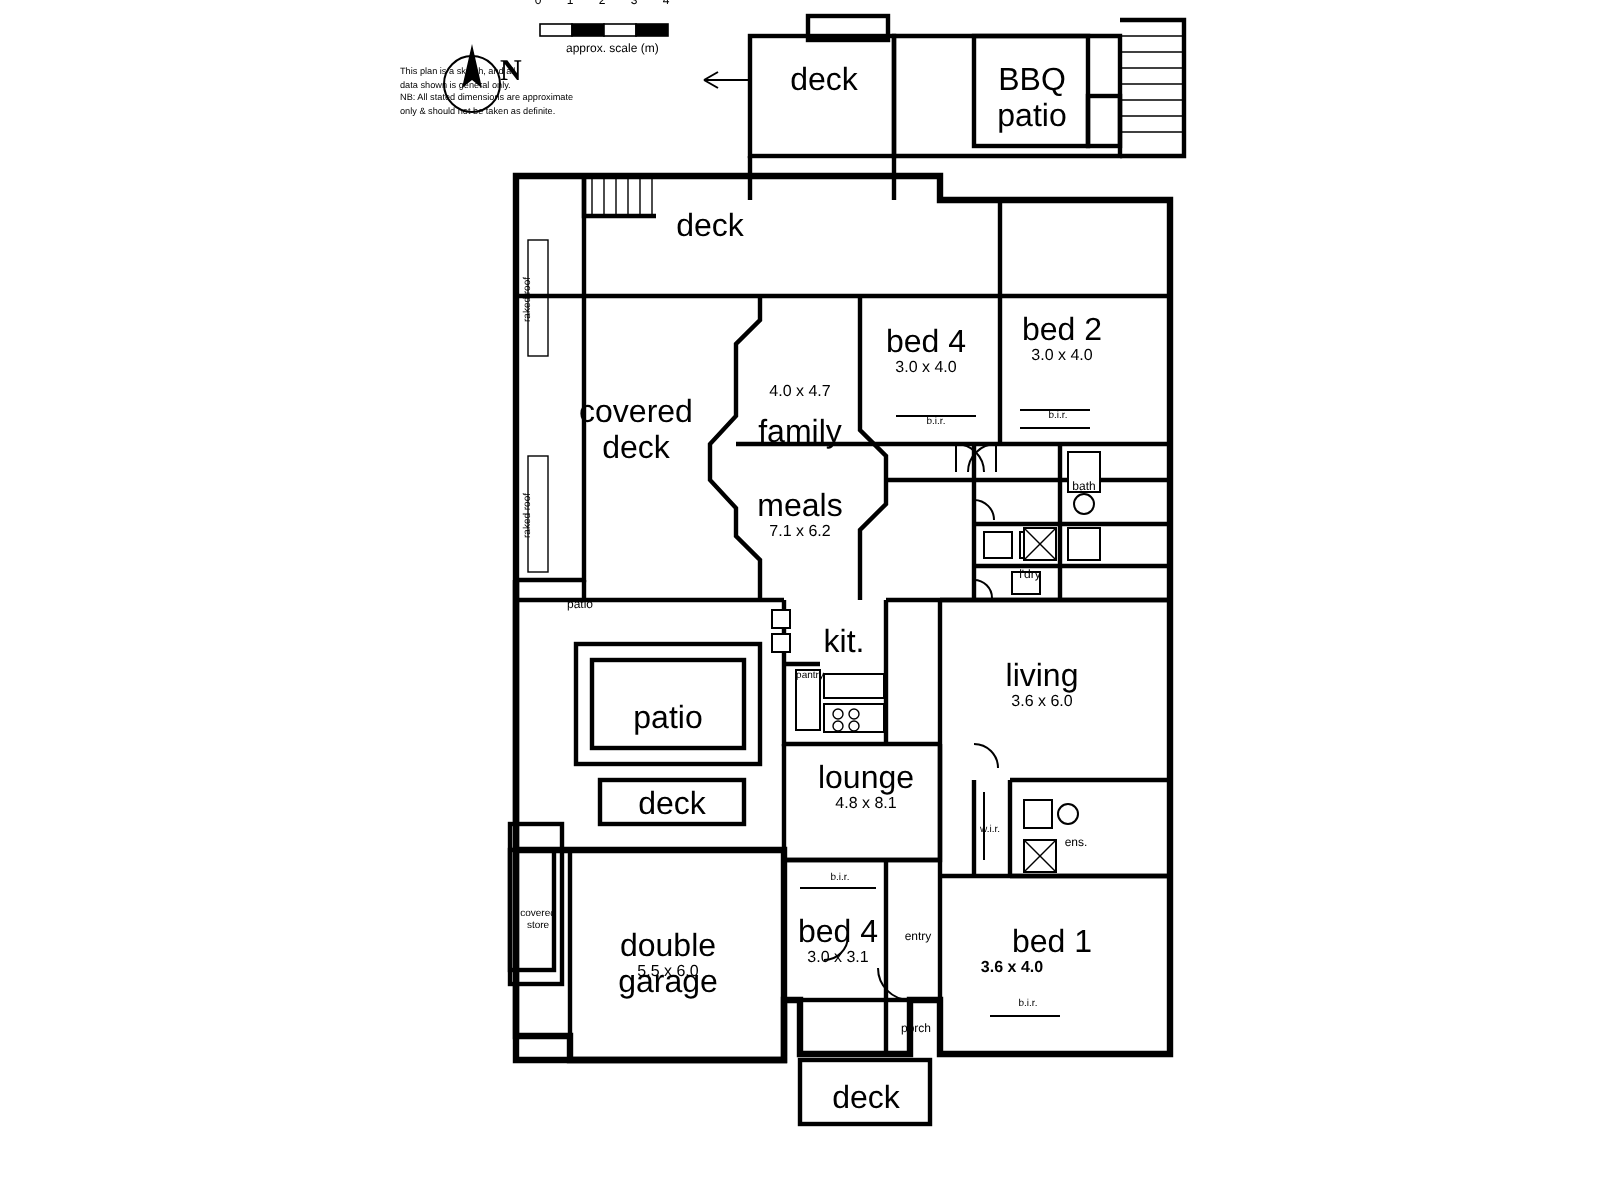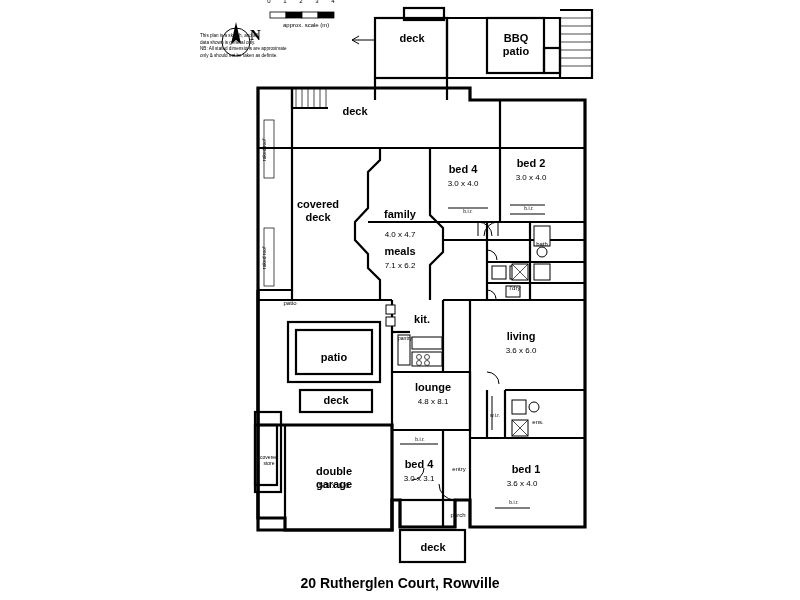--- a/index.html
+++ b/index.html
@@ -1,20 +1,20 @@
 <!DOCTYPE html>
 <html><head>
 <meta charset="utf-8">
 <style>
   html,body{margin:0;padding:0;}
   body{width:800px;height:600px;background:#ffffff;font-family:"Liberation Sans",sans-serif;color:#000;overflow:hidden;}
   #stage{position:relative;width:800px;height:600px;}
 
   .lbl{position:absolute;text-align:center;line-height:1.15;white-space:pre-line;}
-  .room-name{font-size:11px;font-weight:bold;}
+  .room-name{font-size:16px;font-weight:normal;}
   .room-dim{font-size:8px;}
   .tiny{font-size:5px;}
   .tiny2{font-size:6px;}
   .vert{writing-mode:vertical-rl;transform:rotate(180deg);}
 
   .title{position:absolute;left:0;width:800px;text-align:center;font-size:14px;font-weight:bold;}
 
   svg{position:absolute;left:0;top:0;}
   .w{fill:none;stroke:#000;stroke-width:2.2;}
   .w3{fill:none;stroke:#000;stroke-width:3.2;}
@@ -223,21 +223,21 @@
 
   <div class="lbl room-name" style="left:495px;top:32px;width:42px;white-space:pre-line;">BBQ
 patio</div>
 
   <div class="lbl room-name" style="left:330px;top:105px;width:50px;">deck</div>
 
   <div class="lbl room-name" style="left:288px;top:198px;width:60px;white-space:pre-line;">covered
 deck</div>
 
   <div class="lbl room-name" style="left:375px;top:176px;width:50px;margin-top:32px;">family</div>
-  <div class="lbl room-dim" style="left:375px;top:191px;width:50px;margin-top:39px;">4.0 x 4.7</div>
+  <div class="lbl room-dim" style="left:375px;top:191px;width:50px;">4.0 x 4.7</div>
 
   <div class="lbl room-name" style="left:437px;top:163px;width:52px;">bed 4</div>
   <div class="lbl room-dim" style="left:437px;top:179px;width:52px;">3.0 x 4.0</div>
 
   <div class="lbl room-name" style="left:505px;top:157px;width:52px;text-align:center;">bed 2</div>
   <div class="lbl room-dim" style="left:505px;top:173px;width:52px;">3.0 x 4.0</div>
 
   <div class="lbl room-name" style="left:375px;top:245px;width:50px;">meals</div>
   <div class="lbl room-dim" style="left:375px;top:261px;width:50px;">7.1 x 6.2</div>
 
@@ -263,34 +263,33 @@
   <div class="lbl room-name" style="left:303px;top:465px;width:62px;white-space:pre-line;">double
 garage</div>
   <div class="lbl room-dim" style="left:303px;top:481px;width:62px;">5.5 x 6.0</div>
 
   <div class="lbl room-name" style="left:396px;top:458px;width:46px;">bed 4</div>
   <div class="lbl room-dim" style="left:396px;top:474px;width:46px;">3.0 x 3.1</div>
 
   <div class="lbl tiny2" style="left:444px;top:466px;width:30px;">entry</div>
 
   <div class="lbl room-name" style="left:500px;top:463px;width:52px;">bed 1</div>
-  <div class="lbl room-dim" style="left:496px;top:479px;width:52px;">3.6 x 4.0</div>
+  <div class="lbl room-dim" style="left:480px;top:479px;width:52px;font-weight:bold;">3.6 x 4.0</div>
 
   <div class="lbl tiny" style="left:255px;top:455px;width:28px;white-space:pre-line;">covered
 store</div>
 
   <div class="lbl tiny2" style="left:443px;top:512px;width:30px;">porch</div>
 
   <div class="lbl room-name" style="left:408px;top:541px;width:50px;">deck</div>
 
   <div class="lbl tiny" style="left:450px;top:209px;width:36px;">b.i.r.</div>
   <div class="lbl tiny" style="left:512px;top:206px;width:34px;">b.i.r.</div>
   <div class="lbl tiny" style="left:484px;top:413px;width:22px;">w.i.r.</div>
   <div class="lbl tiny" style="left:394px;top:336px;width:22px;">pantry</div>
   <div class="lbl tiny" style="left:402px;top:437px;width:36px;">b.i.r.</div>
   <div class="lbl tiny" style="left:496px;top:500px;width:36px;">b.i.r.</div>
 
   <div class="lbl tiny vert" style="left:262px;top:122px;width:12px;height:56px;">raked roof</div>
   <div class="lbl tiny vert" style="left:262px;top:230px;width:12px;height:56px;">raked roof</div>
 
-  <div class="title" style="top:575px;">20 Rutherglen Court, Rowville</div>
 
 </div>
 
 </body></html>

